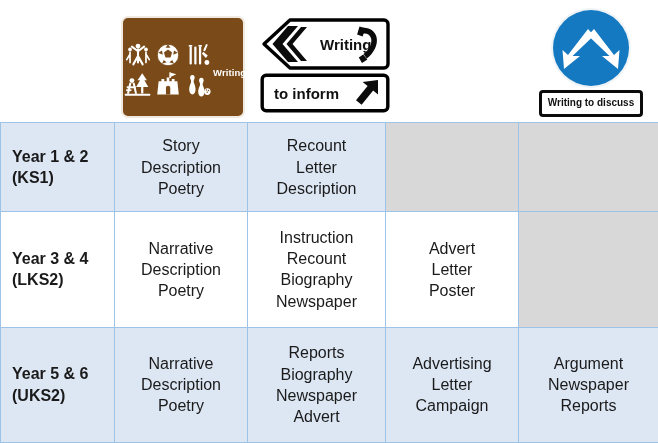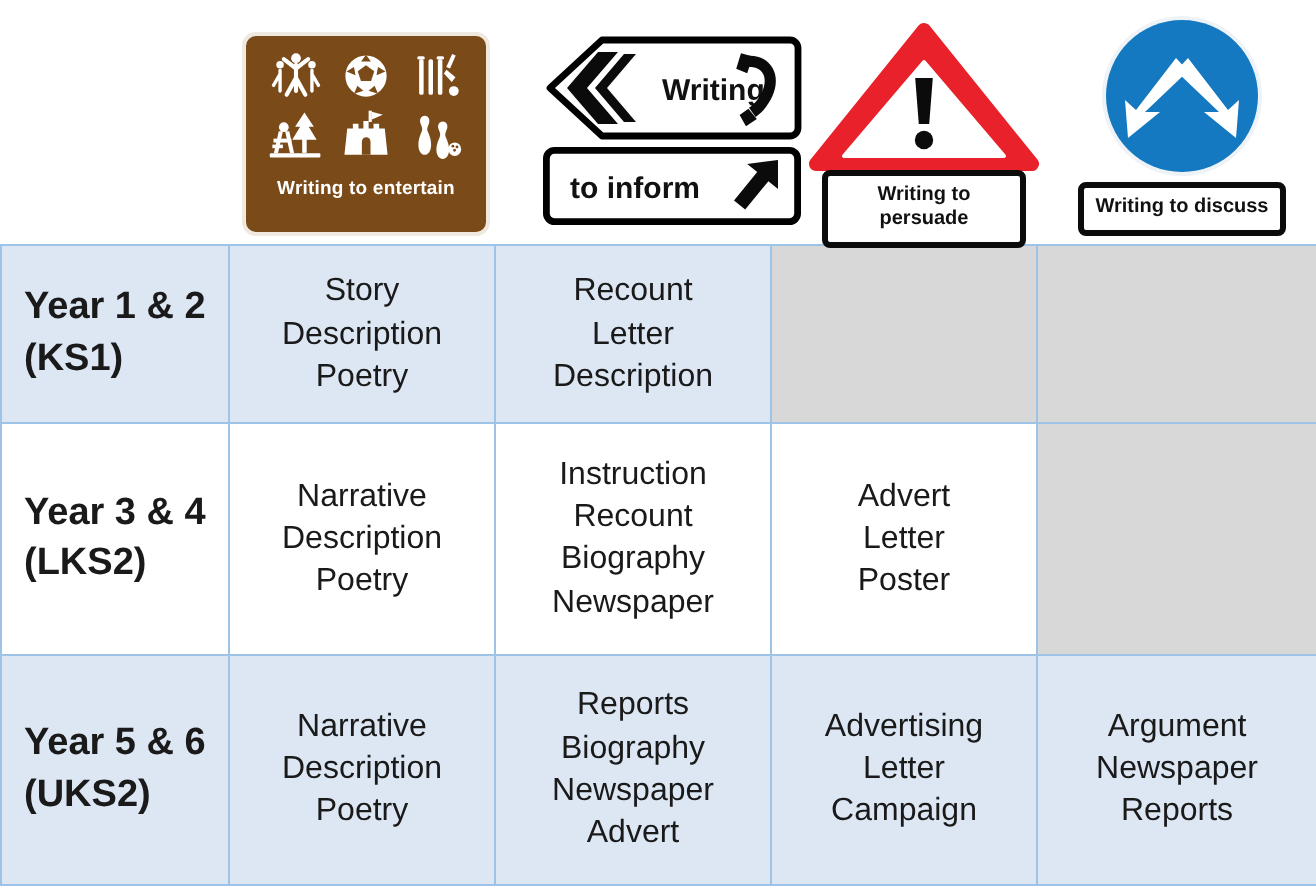--- a/index.html
+++ b/index.html
@@ -19,21 +19,21 @@
 
   
   #sign-entertain{left:118px;width:130px;}
   .brown-sign{
     position:absolute;left:3px;top:16px;
     width:124px;height:102px;
     background:#7a4a18;
     border:2px solid #efe9df;
     border-radius:7px;
     box-sizing:border-box;
-    display:flex;flex-direction:column;
+    display:flex;flex-direction:row;
     align-items:center;justify-content:flex-start;
     padding-top:5px;
   }
   .pictos{
     width:104px;
     display:grid;
     grid-template-columns:repeat(3,1fr);
     grid-template-rows:repeat(2,30px);
     align-items:center;justify-items:center;
   }
@@ -42,21 +42,21 @@
     color:#ffffff;
     font-size:9.5px;
     font-weight:600;
     letter-spacing:.1px;
     margin-top:6px;
     white-space:nowrap;
   }
 
   
   #sign-inform{left:255px;width:130px;}
-  .inform-wrap{position:absolute;left:16px;top:18px;width:130px;}
+  .inform-wrap{position:absolute;left:5px;top:18px;width:130px;}
   .inform-top{display:block;}
   .inform-bottom{display:block;margin-top:3px;}
   .inform-text{
     font-family:"Liberation Sans", sans-serif;
     font-size:15px;font-weight:700;fill:#111;
   }
 
   
   #sign-persuade{left:392px;width:135px;}
   .persuade-wrap{position:absolute;left:10px;top:10px;width:120px;}
@@ -90,21 +90,21 @@
     vertical-align:middle;
     font-size:16px;
     color:#1a1a1a;
     line-height:1.33;
     padding:4px 3px;
     box-sizing:border-box;
   }
   #matrix td.yearcell{
     text-align:left;
     font-weight:700;
-    font-size:19px;
+    font-size:16px;
     padding-left:11px;
     line-height:1.35;
   }
   tr.band-blue td{background:#dde7f4;}
   tr.band-white td{background:#ffffff;}
   td.blank{background:#d8d8d8 !important;border-color:#9dc3e6;}
   .cell-lines span{display:block;}
 </style>
 </head>
 <body>
@@ -215,36 +215,20 @@
         <rect x="2.2" y="2.2" width="125.6" height="35.6" rx="4" fill="#fff" stroke="#000" stroke-width="3.4"></rect>
         <text class="inform-text" x="14" y="26">to inform</text>
         <g fill="#0b0b0b">
           <path d="M118 7 L118 21.5 L113.2 17.6 L101.6 31.8 L96 27.2 L107.6 13 L102.6 9 Z"></path>
         </g>
       </svg>
 
     </div>
   </div>
 
-  <div class="sign-slot" id="sign-persuade">
-    <div class="persuade-wrap">
-      <svg width="120" height="76" viewBox="0 0 120 76">
-        <path d="M60 5 L114 72 L6 72 Z" fill="#e8212b" stroke="#e8212b" stroke-width="7" stroke-linejoin="round"></path>
-        <path d="M60 21 L100 68 L20 68 Z" fill="#ffffff" stroke="#ffffff" stroke-width="2" stroke-linejoin="round"></path>
-        <g fill="#0b0b0b">
-          <path d="M55.6 29 L64.4 29 L62.6 52 L57.4 52 Z"></path>
-          <circle cx="60" cy="60" r="4.6"></circle>
-        </g>
-      </svg>
-      <div class="plate" id="persuade-plate">
-        <span>Writing to</span>
-        <span>persuade</span>
-      </div>
-    </div>
-  </div>
 
   <div class="sign-slot" id="sign-discuss">
     <div class="discuss-wrap">
       <svg width="120" height="84" viewBox="0 0 120 84">
         <ellipse cx="60" cy="42" rx="40" ry="40" fill="#eef3f7"></ellipse>
         <ellipse cx="60" cy="42" rx="38" ry="38" fill="#1479c0"></ellipse>
         <g fill="#ffffff">
           <g>
             <path d="M57 23 L63 29.5 L41.5 50 L49 50 L33 63 L31.5 44 L37 49 Z"></path>
           </g>

